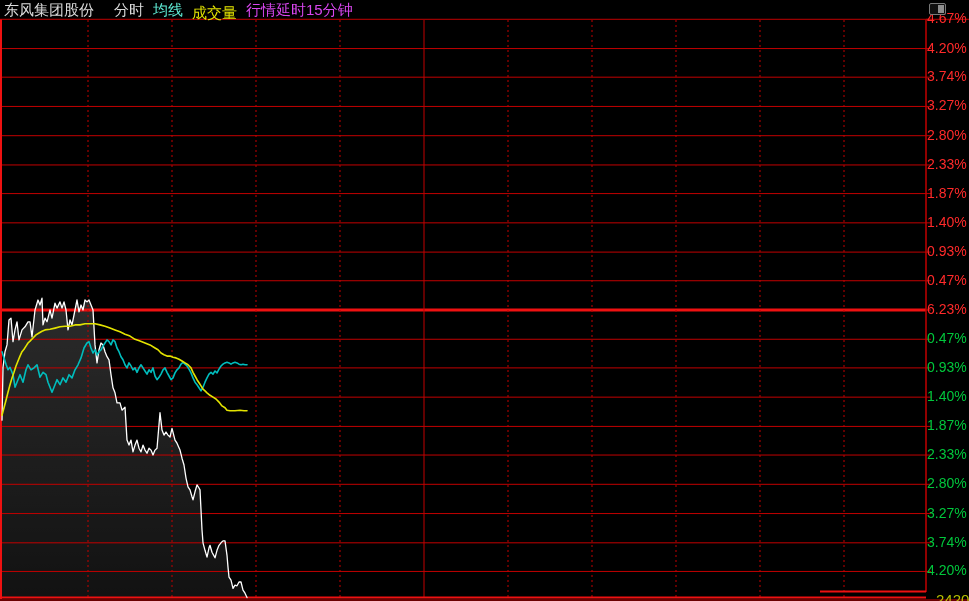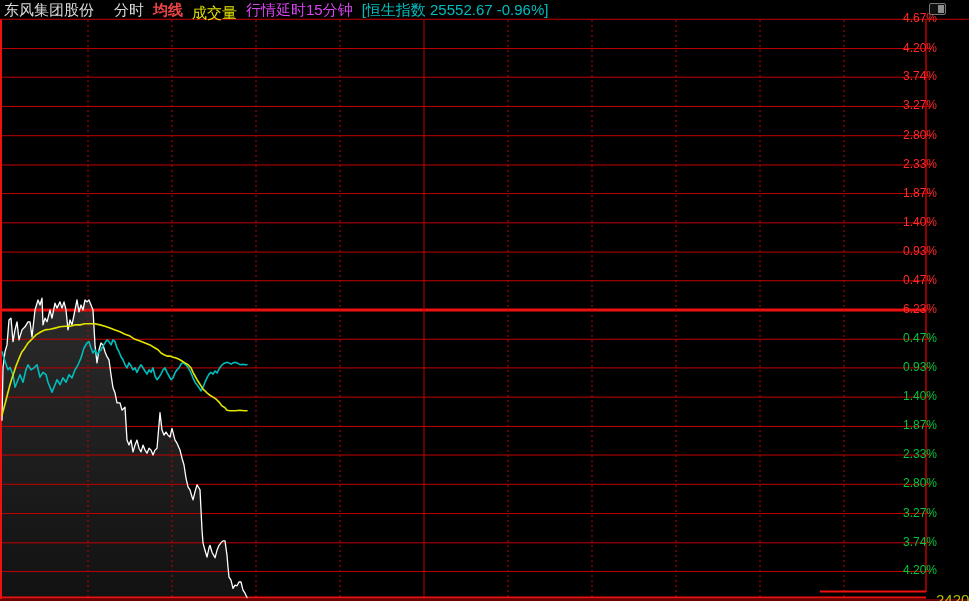--- a/index.html
+++ b/index.html
@@ -10,21 +10,21 @@
   }
   .titlebar{
     position:absolute;left:0;top:0;width:889px;height:20px;
     display:flex;align-items:center;white-space:nowrap;
     font-size:15px;line-height:20px;z-index:5;
   }
   .titlebar .t{margin-left:9px;}
   .titlebar .t:first-child{margin-left:4px;}
   #chart-svg{position:absolute;left:0;top:0;z-index:1;}
   .axis-label{
-    position:absolute;left:903px;font-size:12px;line-height:15px;
+    position:absolute;left:927px;font-size:14px;line-height:15px;
     z-index:4;white-space:nowrap;letter-spacing:0px;
   }
   #bottom-right-label{
     position:absolute;left:936px;top:592px;font-size:15px;line-height:16px;z-index:4;
   }
   #panel-icon{
     position:absolute;left:929px;top:3px;width:15px;height:10px;
     border:1px solid #7a7a7a;border-radius:2px;z-index:6;background:#101010;
   }
   #panel-icon .fillpart{
@@ -106,24 +106,23 @@
         <rect x="0" y="599" width="969" height="2.5" fill="#6a0000"></rect>
       </g>
       <polyline points="2,420.2 3,367.3 5,351.7 7,344.9 9,320.0 11,318.1 13,341.7 15,329.9 17,321.8 19,339.9 22,329.9 25,326.8 28,321.8 30,321.8 32,336.8 35,310.0 38,300.0 40,305.0 42,298.2 43,324.9 45,318.1 47,321.8 50,310.0 52,318.1 55,303.2 57,308.1 60,301.9 62,308.1 64,301.9 66,310.0 68,329.9 70,320.0 72,324.9 74,315.0 77,300.0 79,311.9 81,305.0 83,310.0 85,300.0 87,301.9 89,300.0 91,305.0 93,310.0 95,344.9 97,362.9 99,349.8 101,343.0 103,344.9 105,351.7 107,356.7 109,359.8 111,374.7 113,387.8 115,392.8 117,402.8 120,402.8 122,410.2 125,407.1 127,440.1 129,445.1 131,440.1 133,451.9 135,445.1 137,440.1 139,448.2 141,451.9 143,445.1 145,450.1 147,453.2 149,448.2 151,450.1 153,455.0 155,450.1 157,448.2 160,412.7 162,430.1 164,435.1 166,432.0 168,435.1 170,437.0 172,428.3 175,440.1 177,443.2 180,450.1 182,458.2 184,465.0 186,478.1 188,486.8 190,489.9 192,496.8 193,499.9 195,491.8 197,484.9 199,488.0 200,489.9 202,529.7 203,542.8 205,550.3 207,557.1 209,547.8 210,545.3 212,552.2 214,555.9 215,557.8 217,550.3 219,545.3 221,542.8 223,540.9 225,540.9 227,555.3 228,567.1 229,577.1 231,580.2 233,588.3 235,585.1 237,585.8 239,582.0 241,582.0 243,590.1 245,593.2 247,597.6" fill="none" stroke="#ffffff" stroke-width="1.3" stroke-linejoin="round" stroke-linecap="round"></polyline>
       <polyline points="2,351.7 4,357.9 6,364.2 8,369.8 10,367.3 13,374.7 15,387.2 18,379.7 20,374.7 23,382.2 26,369.8 28,364.8 31,369.8 34,367.9 37,364.8 40,377.2 43,372.3 46,374.7 48,382.2 50,387.2 52,392.2 55,384.7 57,379.7 60,384.7 63,377.9 66,382.2 69,374.7 72,377.9 75,369.8 78,364.8 81,357.9 84,348.0 87,343.0 89,341.7 91,348.0 93,353.0 95,349.8 97,354.8 99,351.7 101,349.8 103,346.1 105,343.0 107,339.9 109,341.7 111,344.9 113,339.9 115,341.7 117,348.0 119,351.7 121,356.7 123,359.8 125,364.8 127,367.9 129,362.9 131,366.0 133,369.8 135,367.9 137,372.3 139,367.9 141,364.8 143,367.9 145,371.0 147,374.1 149,369.8 151,372.3 153,367.9 155,376.0 157,379.7 159,377.2 161,374.1 163,369.8 165,367.9 167,372.3 169,376.0 171,379.7 173,377.9 175,372.9 177,369.8 179,367.9 181,364.2 183,362.3 185,364.2 187,366.0 189,369.1 191,372.9 193,377.9 195,382.2 197,384.7 199,387.8 201,390.9 203,387.2 205,382.2 207,377.9 209,374.1 211,372.3 213,374.1 215,371.0 217,372.9 219,369.1 221,366.0 223,364.2 225,362.9 227,362.3 229,362.9 231,364.2 233,362.9 235,362.3 237,362.9 239,364.2 241,364.8 243,364.2 245,364.8 247,364.8" fill="none" stroke="#00bdbd" stroke-width="1.6" stroke-linejoin="round" stroke-linecap="round"></polyline>
       <polyline points="2,415.2 4,407.7 6,400.3 8,392.2 10,384.7 12,377.9 14,372.3 16,366.0 18,361.0 20,356.1 22,351.7 24,349.2 26,346.1 28,343.0 30,341.1 33,338.0 36,334.9 39,333.0 42,331.2 45,329.9 50,329.3 55,328.1 60,326.8 65,326.2 70,326.2 75,324.9 80,324.9 85,323.7 90,323.7 95,323.7 100,324.9 105,326.2 110,328.1 115,329.9 120,331.8 125,334.3 130,336.1 135,339.3 140,341.1 145,343.0 150,344.9 155,348.0 158,349.8 161,353.0 164,354.8 167,356.1 170,356.1 173,357.3 176,357.9 179,359.2 182,361.0 185,362.9 188,364.8 191,367.9 193,372.3 195,376.0 197,379.7 199,382.8 201,385.9 203,389.1 205,390.9 207,392.8 210,395.3 213,397.1 216,399.0 219,402.1 222,405.9 225,407.7 227,410.2 230,410.8 235,410.8 240,410.2 244,410.8 247,410.8" fill="none" stroke="#e3e300" stroke-width="1.6" stroke-linejoin="round" stroke-linecap="round"></polyline>
     </svg>
 
   <div class="titlebar">
     <span class="t" style="color: rgb(220, 220, 220);">东风集团股份</span>
     <span class="t" style="color: rgb(220, 220, 220); margin-left: 20px;">分时</span>
-    <span class="t" style="color: #ef4444; font-weight: bold;">均线</span>
+    <span class="t" style="color: #5eead4;">均线</span>
     <span class="t" style="color: rgb(227, 227, 0); margin-top: 6px;">成交量</span>
     <span class="t" style="color: #d946ef;">行情延时15分钟</span>
-    <span class="t" style="color: rgb(0, 189, 189);">[恒生指数 25552.67 -0.96%]</span>
   </div>
 
   <div id="panel-icon">
     <span class="fillpart"></span>
   </div>
 
   <div id="labels">
       <div class="axis-label" style="top: 11px; color: rgb(255, 42, 42);">4.67%</div>
       <div class="axis-label" style="top: 41px; color: rgb(255, 42, 42);">4.20%</div>
       <div class="axis-label" style="top: 69px; color: rgb(255, 42, 42);">3.74%</div>

